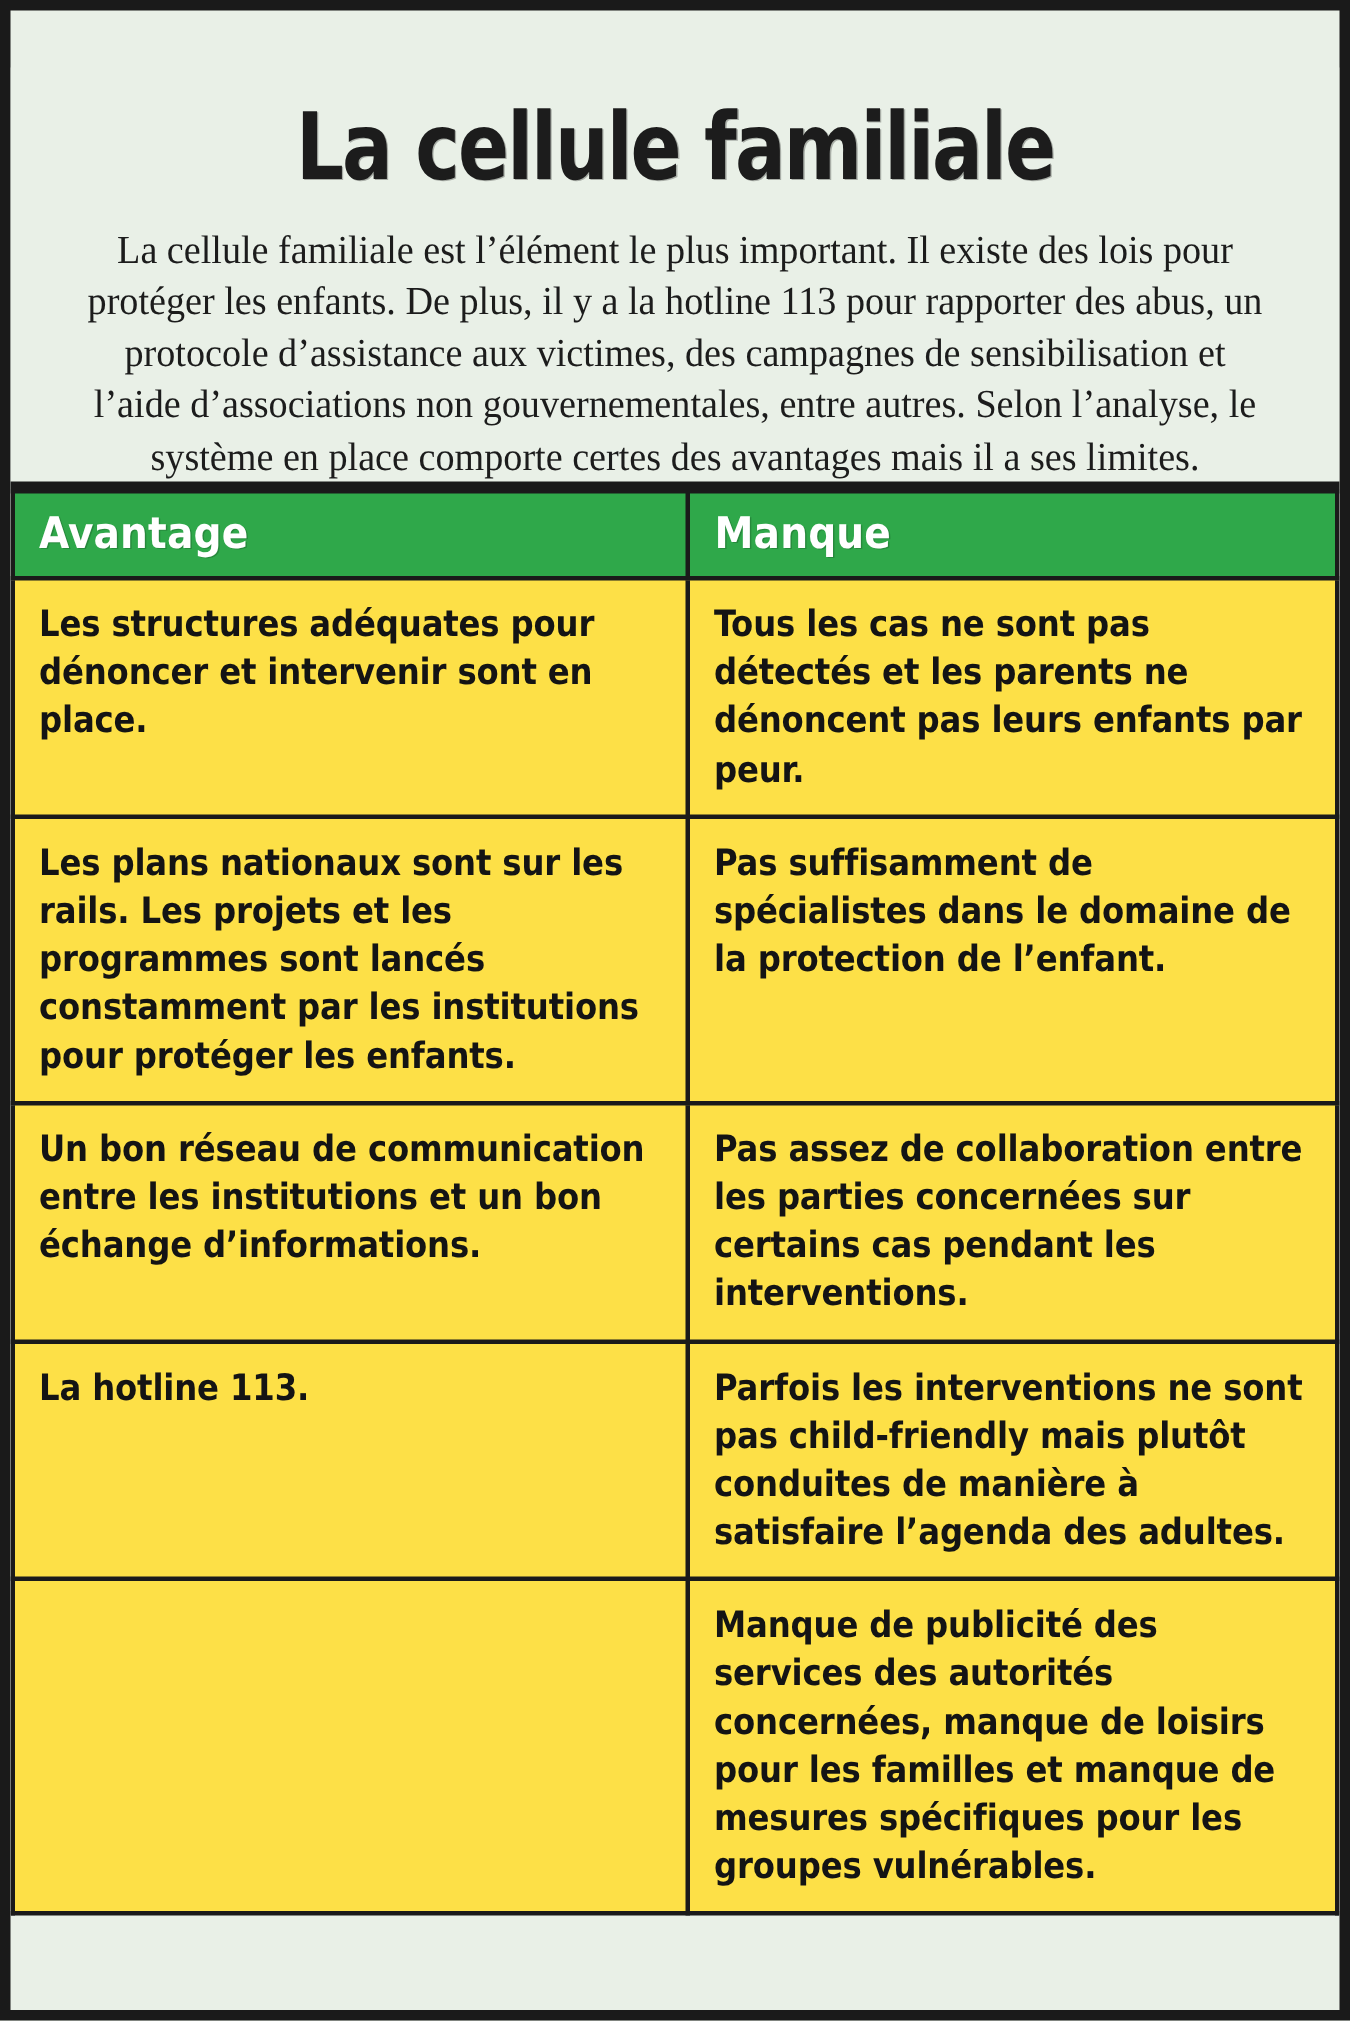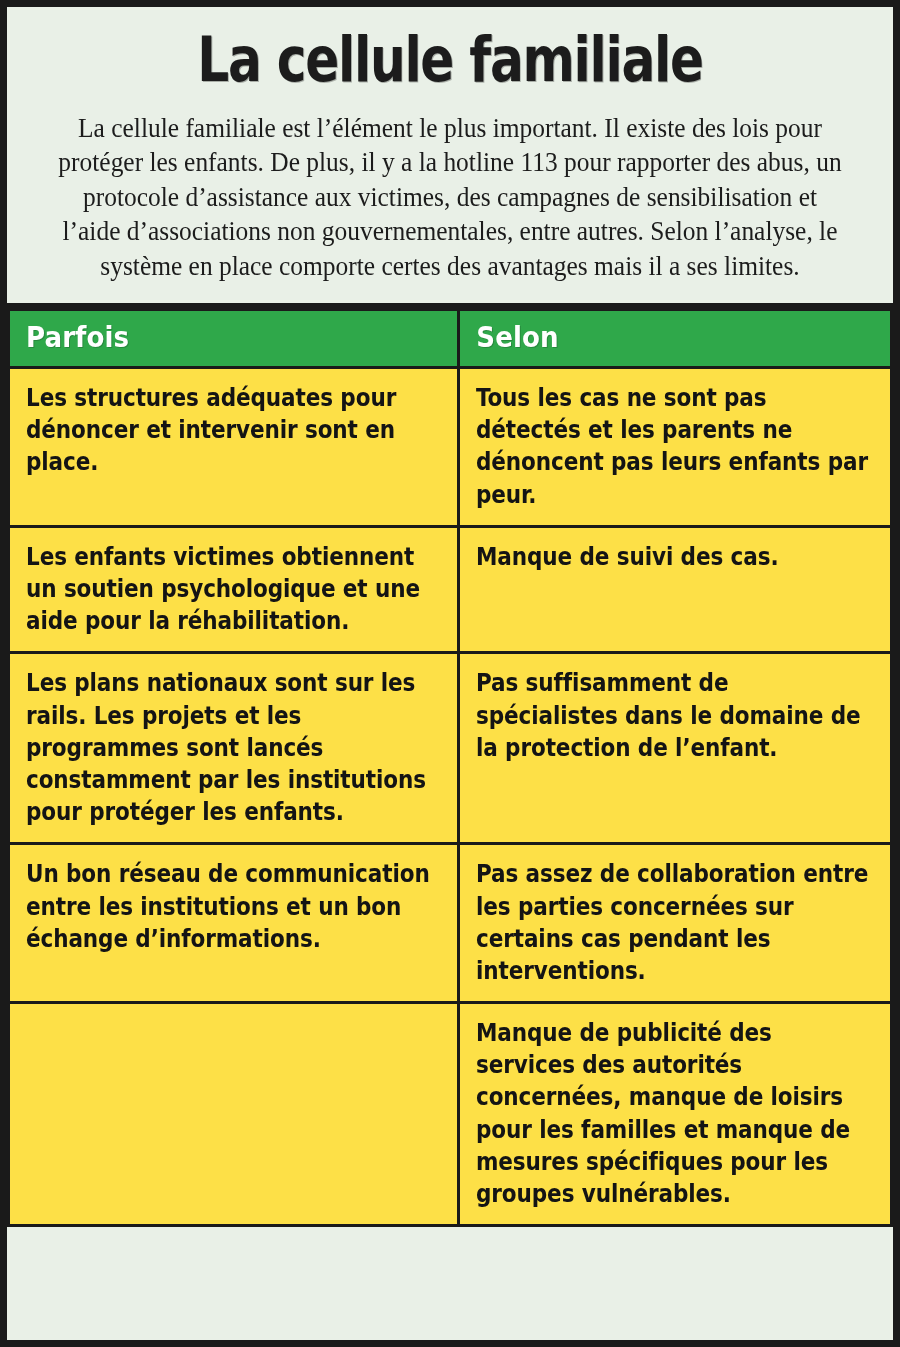--- a/index.html
+++ b/index.html
@@ -21,23 +21,24 @@
     height: 1347px;
     background: #e9f0e7;
     border: 7px solid #1a1a1a;
     display: flex;
     flex-direction: column;
     overflow: hidden;
   }
 
   
   .head-block {
-    padding: 22px 22px 20px 22px;
+    padding: 22px 22px 0 22px;
     background: #e9f0e7;
     flex: 0 0 auto;
+    margin-top: 38px;
   }
 
   .title {
     text-align: center;
     font-family: "Liberation Sans Narrow", "DejaVu Sans Condensed", "Liberation Sans", sans-serif;
     font-weight: 700;
     font-size: 62px;
     line-height: 1.0;
     letter-spacing: -1.4px;
     color: #1c1c1c;
@@ -124,62 +125,62 @@
   </div>
 
   <div class="tbl-wrap">
     <table class="grid">
       <colgroup>
         <col class="c1">
         <col class="c2">
       </colgroup>
       <thead>
         <tr>
-          <th>Parfois</th>
-          <th>Selon</th>
+          <th>Avantage</th>
+          <th>Manque</th>
         </tr>
       </thead>
       <tbody>
 
         <tr>
           <td>
             <span class="cell-txt">Les structures adéquates pour dénoncer et intervenir sont en place.</span>
           </td>
           <td>
             <span class="cell-txt">Tous les cas ne sont pas détectés et les parents ne dénoncent pas leurs enfants par peur.</span>
           </td>
         </tr>
 
-        <tr>
-          <td>
-            <span class="cell-txt">Les enfants victimes obtiennent un soutien psychologique et une aide pour la réhabilitation.</span>
-          </td>
-          <td>
-            <span class="cell-txt">Manque de suivi des cas.</span>
-          </td>
-        </tr>
 
         <tr>
           <td>
             <span class="cell-txt">Les plans nationaux sont sur les rails. Les projets et les programmes sont lancés constamment par les institutions pour protéger les enfants.</span>
           </td>
           <td>
             <span class="cell-txt">Pas suffisamment de spécialistes dans le domaine de la protection de l’enfant.</span>
           </td>
         </tr>
 
         <tr>
           <td>
             <span class="cell-txt">Un bon réseau de communication entre les institutions et un bon échange d’informations.</span>
           </td>
           <td>
             <span class="cell-txt">Pas assez de collaboration entre les parties concernées sur certains cas pendant les interventions.</span>
           </td>
         </tr>
 
+        <tr>
+          <td>
+            <span class="cell-txt">La hotline 113.</span>
+          </td>
+          <td>
+            <span class="cell-txt">Parfois les interventions ne sont pas child-friendly mais plutôt conduites de manière à satisfaire l’agenda des adultes.</span>
+          </td>
+        </tr>
 
 
         <tr>
           <td class="empty">
             <span class="cell-txt"></span>
           </td>
           <td>
             <span class="cell-txt">Manque de publicité des services des autorités concernées, manque de loisirs pour les familles et manque de mesures spécifiques pour les groupes vulnérables.</span>
           </td>
         </tr>

